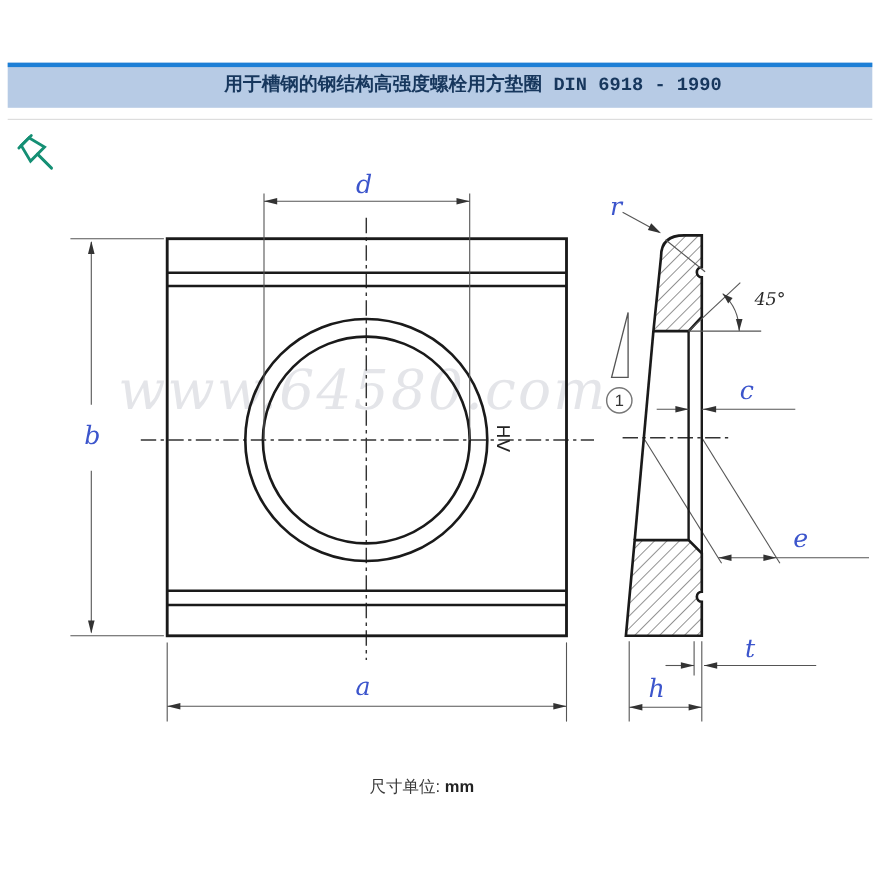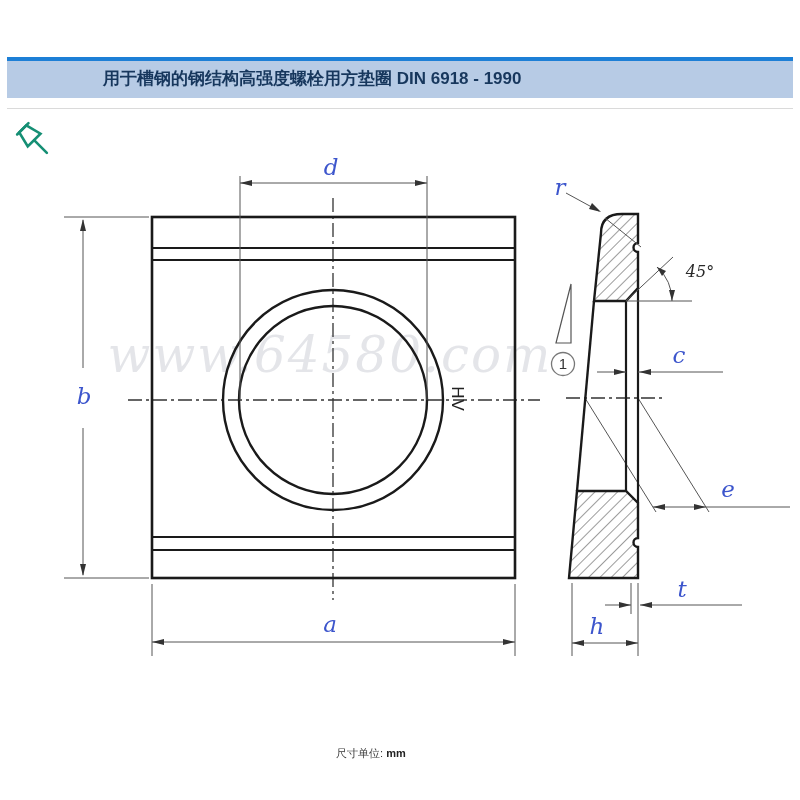--- a/index.html
+++ b/index.html
@@ -1,27 +1,27 @@
 <!DOCTYPE html>
 <html><head>
 <meta charset="utf-8">
 <style>
   html,body{margin:0;padding:0;}
   body{width:800px;height:800px;position:relative;background:#ffffff;
        font-family:"Liberation Sans",sans-serif;overflow:hidden;}
   .page{position:absolute;inset:0;background:#fff;}
   .header-bar{position:absolute;left:7px;right:7px;top:57px;height:37px;
       background:#b7cbe5;border-top:4px solid #1d7fd6;}
-  .header-bar .title{display:block;padding-left:96px;line-height:35px;
+  .header-bar .title{display:block;padding-left:60px;line-height:35px;
       font-size:17px;font-weight:bold;color:#17375d;
-      font-family:Liberation Sans, sans-serif;white-space:nowrap;}
+      font-family:Liberation Mono, monospace;white-space:nowrap;text-align:center;}
   .header-sep{position:absolute;left:7px;right:7px;top:108px;height:1px;background:#dadada;}
   .pin-wrap{position:absolute;left:8px;top:114px;width:50px;height:52px;}
   .drawing-svg{position:absolute;left:0;top:0;width:800px;height:800px;}
-  .footer-unit{position:absolute;left:336px;top:746px;font-size:11px;color:#3a3a3a;}
+  .footer-unit{position:absolute;left:336px;top:706px;font-size:15px;color:#3a3a3a;}
   .footer-unit b{color:#222;}
   svg text.dim{font-family:"DejaVu Serif","Liberation Serif",serif;
       font-style:italic;font-size:23px;fill:#3c55cc;}
   svg text.ang{font-family:"DejaVu Serif","Liberation Serif",serif;
       font-style:italic;font-size:16px;fill:#2a2a2a;}
   svg text.note{font-family:"Liberation Sans",sans-serif;font-size:15px;fill:#333;}
   svg text.hv{font-family:"Liberation Sans",sans-serif;font-size:17px;fill:#222;letter-spacing:1px;}
   svg text.wm{font-family:"DejaVu Serif","Liberation Serif",serif;font-style:italic;
       font-size:50px;fill:#b9bcc6;opacity:.38;letter-spacing:2px;}
 </style>

